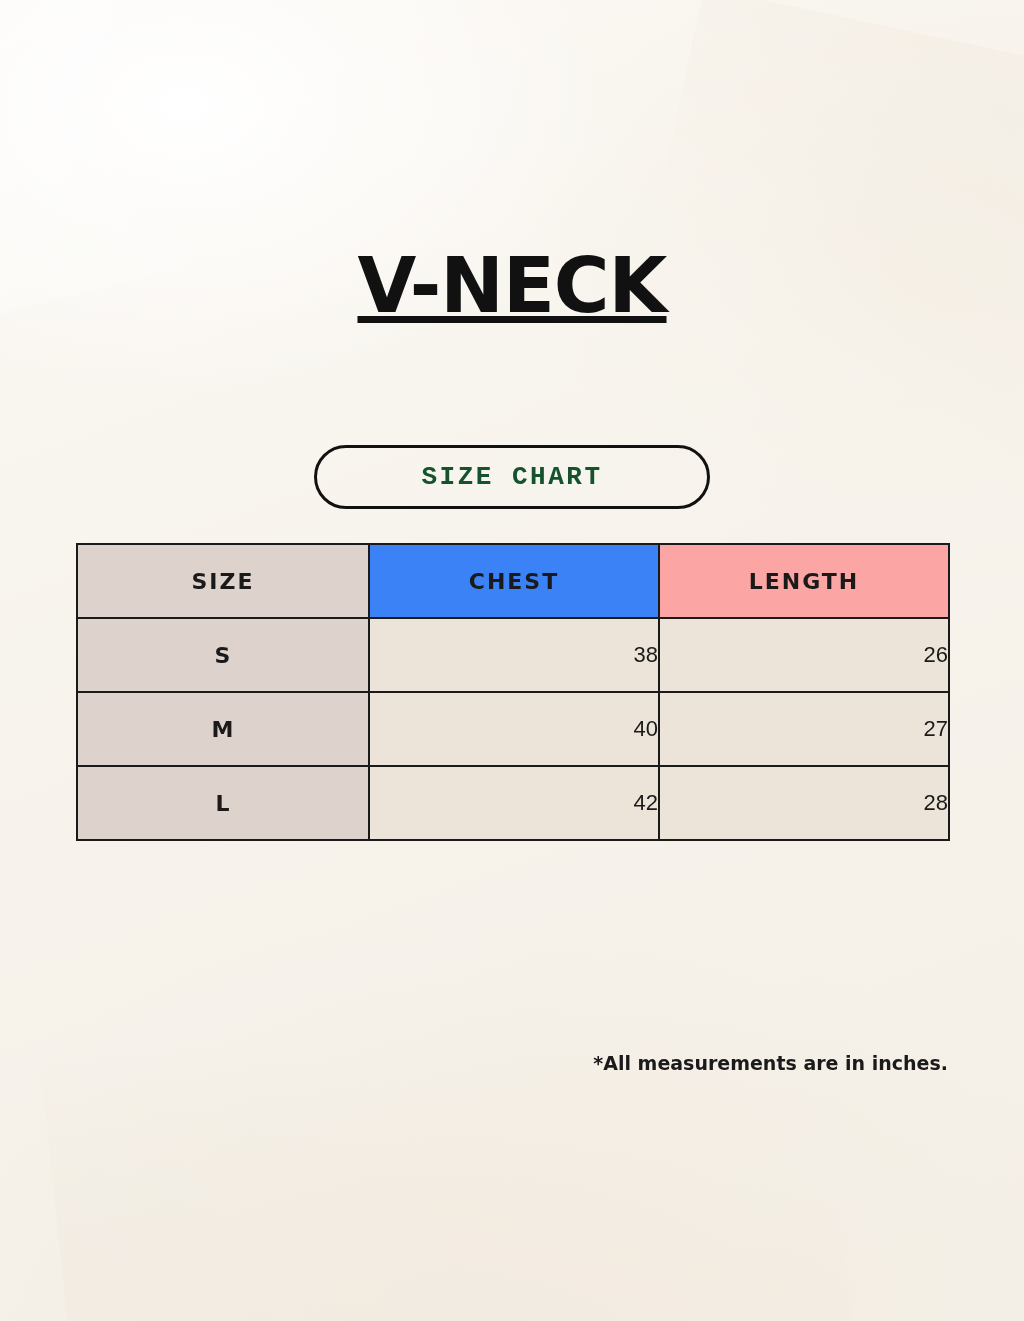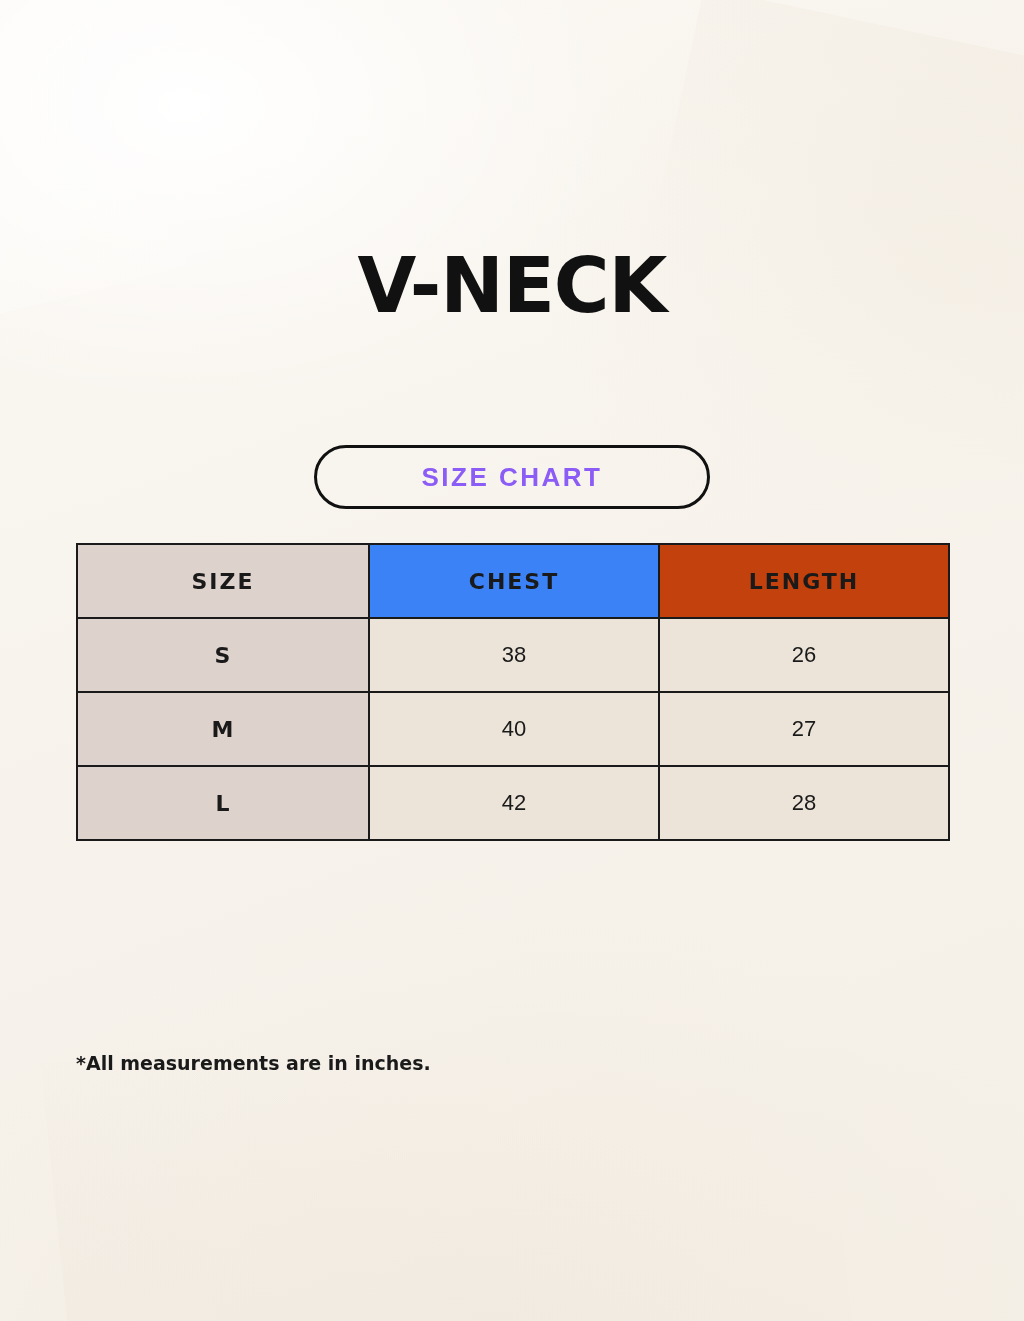--- a/index.html
+++ b/index.html
@@ -66,20 +66,21 @@
     text-align: center;
   }
   .title {
     font-size: 76px;
     line-height: 76px;
     font-weight: 700;
     letter-spacing: -1px;
     color: #111111;
     margin: 0;
     font-family: "DejaVu Sans", sans-serif;
+    text-decoration: underline;
   }
   .title .line2 {
     display: block;
     margin-top: 6px;
   }
 
   .pill {
     position: absolute;
     top: 445px;
     left: 50%;
@@ -91,22 +92,22 @@
     display: flex;
     align-items: center;
     justify-content: center;
     box-sizing: border-box;
     background: transparent;
   }
   .pill-label {
     font-size: 26px;
     font-weight: 700;
     letter-spacing: 2.5px;
-    color: #8b5cf6;
-    font-family: Liberation Sans, sans-serif;
+    color: #14532d;
+    font-family: Liberation Mono, monospace;
   }
 
   .table-wrap {
     position: absolute;
     top: 543px;
     left: 76px;
     width: 844px;
   }
   table.size-chart {
     border-collapse: collapse;
@@ -129,39 +130,41 @@
     padding: 0;
   }
   table.size-chart thead th {
     font-weight: 700;
     letter-spacing: 2px;
     font-size: 22px;
     font-family: "DejaVu Sans", sans-serif;
   }
   thead th.head-size { background: #ded2cd; }
   thead th.head-chest { background: #3b82f6; margin-left: 36px; }
-  thead th.head-length { background: #c2410c; }
+  thead th.head-length { background: #fca5a5; }
 
   tbody td.cell-size {
     background: #ded2cd;
     font-weight: 700;
     letter-spacing: 1px;
     font-family: "DejaVu Sans", sans-serif;
   }
   tbody td.cell-val {
     background: #ece4d9;
     font-weight: 400;
     font-family: "Liberation Sans", sans-serif;
+    text-align: right;
   }
 
   .footnote {
     position: absolute;
     top: 1052px;
     left: 76px;
     width: 872px;
+    text-align: right;
     font-size: 19px;
     font-weight: 700;
     color: #1a1a1a;
     font-family: "DejaVu Sans", sans-serif;
   }
 </style>
 </head>
 <body>
 
 <div class="bg-wash"></div>

